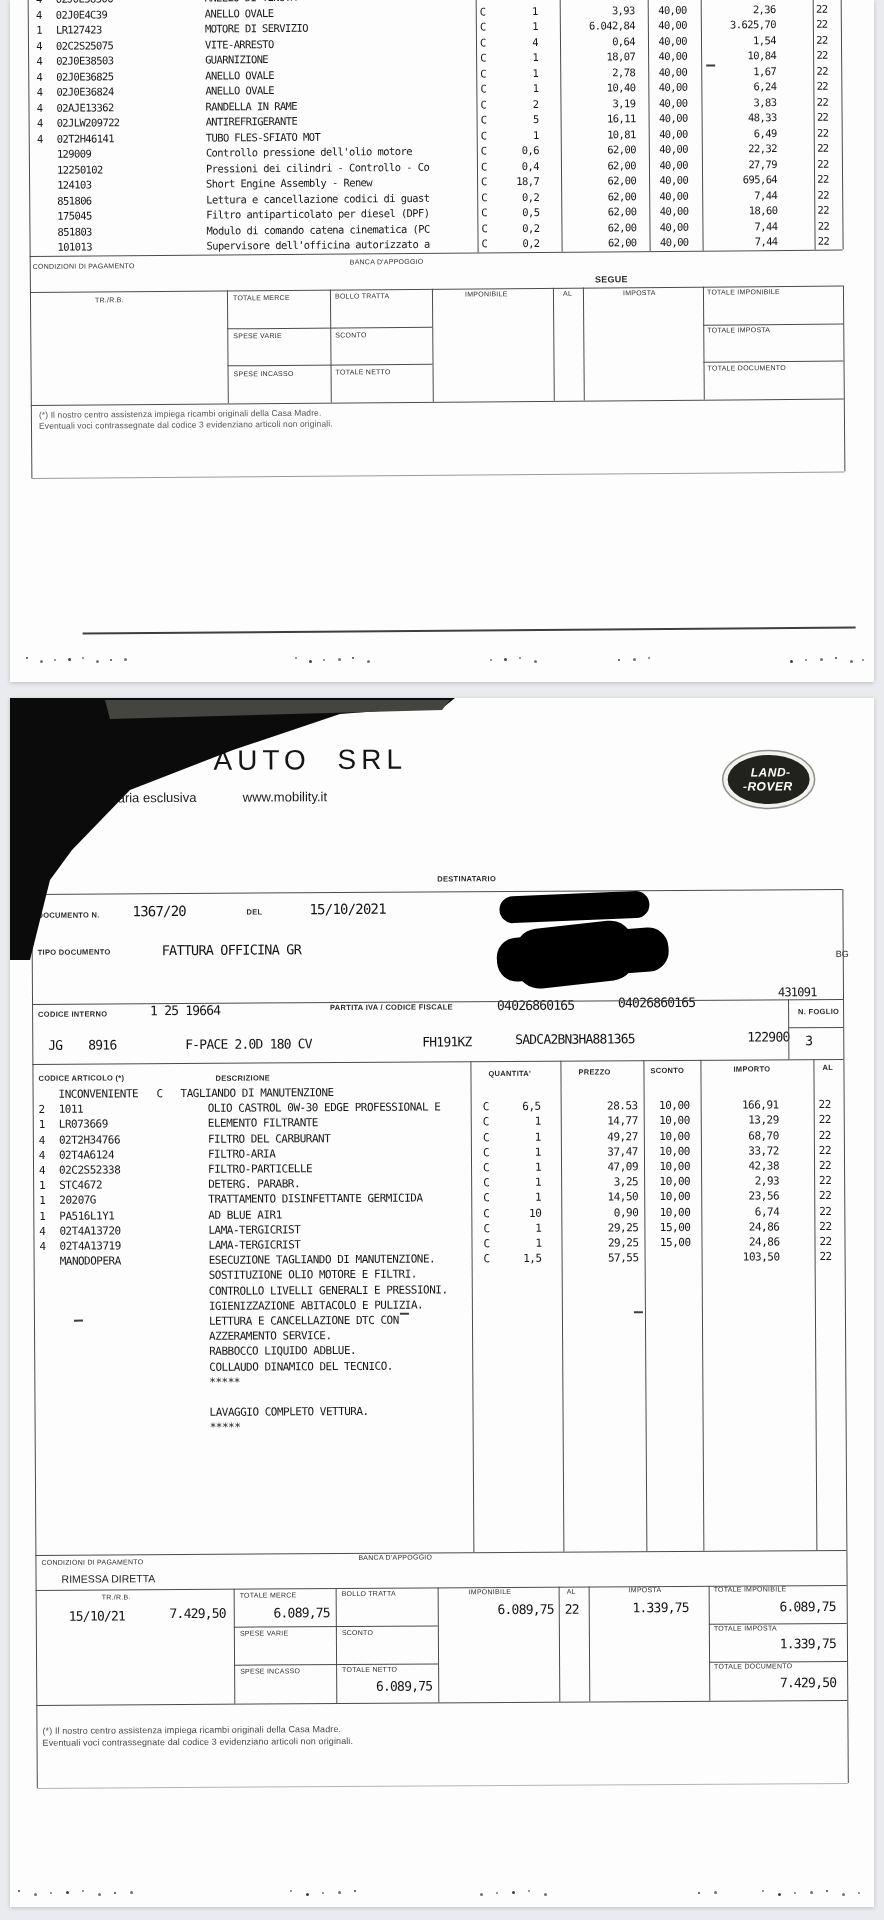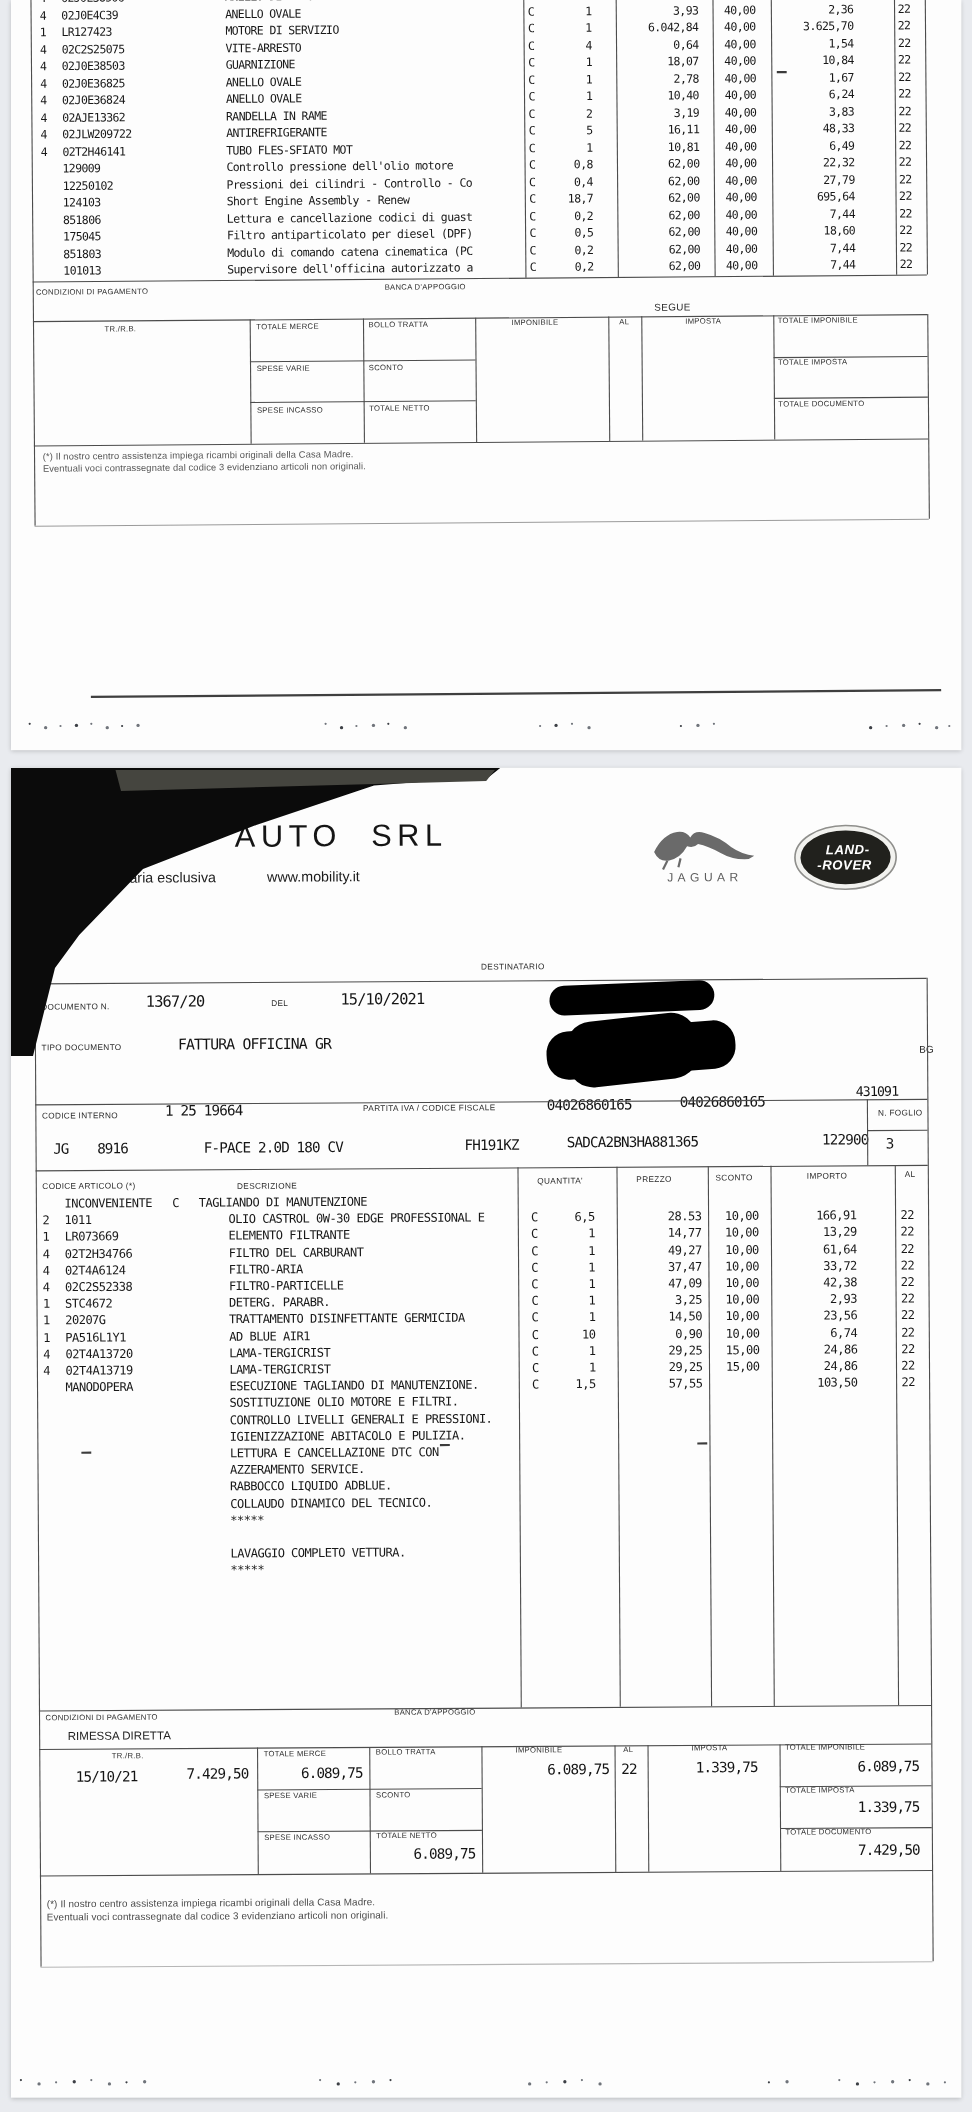--- a/index.html
+++ b/index.html
@@ -23,21 +23,21 @@
   .rcode{left:48px;}
   .rdesc{left:197px;}
   .rc{left:472px;width:14px;}
   .rq{left:468px;width:62px;text-align:right;}
   .rp{left:548px;width:79px;text-align:right;}
   .rs{left:630px;width:49px;text-align:right;}
   .ri{left:692px;width:76px;text-align:right;}
   .ral{left:800px;width:28px;text-align:center;}
   
   .lbl{position:absolute;font-size:7px;letter-spacing:.25px;color:#2e2e2e;white-space:nowrap;}
-  .lbl2{position:absolute;font-size:7.5px;letter-spacing:.3px;color:#2a2a2a;white-space:nowrap;}
+  .lbl2{position:absolute;font-size:7.5px;letter-spacing:.3px;color:#2a2a2a;white-space:nowrap;font-weight:bold;}
   .val{position:absolute;font-family:"DejaVu Sans Mono","Liberation Mono",monospace;
        font-size:13px;letter-spacing:-0.8px;color:#141414;white-space:nowrap;}
   .valr{text-align:right;}
   .ln{position:absolute;background:#4c4c4c;}
   .foot{position:absolute;font-size:8.5px;color:#555;letter-spacing:.1px;white-space:nowrap;}
   .dot{position:absolute;border-radius:50%;}
   .dash{position:absolute;height:1.5px;width:9px;background:#3c3c3c;}
   .redact{position:absolute;background:#000;}
 </style>
 </head>
@@ -49,21 +49,21 @@
         <div class="irow" style="top: -7px;"><span class="rflag">4</span><span class="rcode">02J0E38506</span><span class="rdesc">ANELLO DI TENUTA</span><span class="rc">C</span><span class="rq">1</span><span class="rp">16,52</span><span class="rs">40,00</span></div>
         <div class="irow" style="top: 8.5px;"><span class="rflag">4</span><span class="rcode">02J0E4C39</span><span class="rdesc">ANELLO OVALE</span><span class="rc">C</span><span class="rq">1</span><span class="rp">3,93</span><span class="rs">40,00</span><span class="ri">2,36</span><span class="ral">22</span></div>
         <div class="irow" style="top: 24px;"><span class="rflag">1</span><span class="rcode">LR127423</span><span class="rdesc">MOTORE DI SERVIZIO</span><span class="rc">C</span><span class="rq">1</span><span class="rp">6.042,84</span><span class="rs">40,00</span><span class="ri">3.625,70</span><span class="ral">22</span></div>
         <div class="irow" style="top: 39.5px;"><span class="rflag">4</span><span class="rcode">02C2S25075</span><span class="rdesc">VITE-ARRESTO</span><span class="rc">C</span><span class="rq">4</span><span class="rp">0,64</span><span class="rs">40,00</span><span class="ri">1,54</span><span class="ral">22</span></div>
         <div class="irow" style="top: 55px;"><span class="rflag">4</span><span class="rcode">02J0E38503</span><span class="rdesc">GUARNIZIONE</span><span class="rc">C</span><span class="rq">1</span><span class="rp">18,07</span><span class="rs">40,00</span><span class="ri">10,84</span><span class="ral">22</span></div>
         <div class="irow" style="top: 70.5px;"><span class="rflag">4</span><span class="rcode">02J0E36825</span><span class="rdesc">ANELLO OVALE</span><span class="rc">C</span><span class="rq">1</span><span class="rp">2,78</span><span class="rs">40,00</span><span class="ri">1,67</span><span class="ral">22</span></div>
         <div class="irow" style="top: 86px;"><span class="rflag">4</span><span class="rcode">02J0E36824</span><span class="rdesc">ANELLO OVALE</span><span class="rc">C</span><span class="rq">1</span><span class="rp">10,40</span><span class="rs">40,00</span><span class="ri">6,24</span><span class="ral">22</span></div>
         <div class="irow" style="top: 101.5px;"><span class="rflag">4</span><span class="rcode">02AJE13362</span><span class="rdesc">RANDELLA IN RAME</span><span class="rc">C</span><span class="rq">2</span><span class="rp">3,19</span><span class="rs">40,00</span><span class="ri">3,83</span><span class="ral">22</span></div>
         <div class="irow" style="top: 117px;"><span class="rflag">4</span><span class="rcode">02JLW209722</span><span class="rdesc">ANTIREFRIGERANTE</span><span class="rc">C</span><span class="rq">5</span><span class="rp">16,11</span><span class="rs">40,00</span><span class="ri">48,33</span><span class="ral">22</span></div>
         <div class="irow" style="top: 132.5px;"><span class="rflag">4</span><span class="rcode">02T2H46141</span><span class="rdesc">TUBO FLES-SFIATO MOT</span><span class="rc">C</span><span class="rq">1</span><span class="rp">10,81</span><span class="rs">40,00</span><span class="ri">6,49</span><span class="ral">22</span></div>
-        <div class="irow" style="top: 148px;"><span class="rcode">129009</span><span class="rdesc">Controllo pressione dell'olio motore</span><span class="rc">C</span><span class="rq">0,8</span><span class="rp">62,00</span><span class="rs">40,00</span><span class="ri">22,32</span><span class="ral">22</span></div>
+        <div class="irow" style="top: 148px;"><span class="rcode">129009</span><span class="rdesc">Controllo pressione dell'olio motore</span><span class="rc">C</span><span class="rq">0,6</span><span class="rp">62,00</span><span class="rs">40,00</span><span class="ri">22,32</span><span class="ral">22</span></div>
         <div class="irow" style="top: 163.5px;"><span class="rcode">12250102</span><span class="rdesc">Pressioni dei cilindri - Controllo - Co</span><span class="rc">C</span><span class="rq">0,4</span><span class="rp">62,00</span><span class="rs">40,00</span><span class="ri">27,79</span><span class="ral">22</span></div>
         <div class="irow" style="top: 179px;"><span class="rcode">124103</span><span class="rdesc">Short Engine Assembly - Renew</span><span class="rc">C</span><span class="rq">18,7</span><span class="rp">62,00</span><span class="rs">40,00</span><span class="ri">695,64</span><span class="ral">22</span></div>
         <div class="irow" style="top: 194.5px;"><span class="rcode">851806</span><span class="rdesc">Lettura e cancellazione codici di guast</span><span class="rc">C</span><span class="rq">0,2</span><span class="rp">62,00</span><span class="rs">40,00</span><span class="ri">7,44</span><span class="ral">22</span></div>
         <div class="irow" style="top: 210px;"><span class="rcode">175045</span><span class="rdesc">Filtro antiparticolato per diesel (DPF)</span><span class="rc">C</span><span class="rq">0,5</span><span class="rp">62,00</span><span class="rs">40,00</span><span class="ri">18,60</span><span class="ral">22</span></div>
         <div class="irow" style="top: 225.5px;"><span class="rcode">851803</span><span class="rdesc">Modulo di comando catena cinematica (PC</span><span class="rc">C</span><span class="rq">0,2</span><span class="rp">62,00</span><span class="rs">40,00</span><span class="ri">7,44</span><span class="ral">22</span></div>
         <div class="irow" style="top: 241px;"><span class="rcode">101013</span><span class="rdesc">Supervisore dell'officina autorizzato a</span><span class="rc">C</span><span class="rq">0,2</span><span class="rp">62,00</span><span class="rs">40,00</span><span class="ri">7,44</span><span class="ral">22</span></div>
       </div>
     <div id="p1-lines">
         <div class="ln" style="left: 20px; top: 0px; width: 1px; height: 478px;"></div>
         <div class="ln" style="left: 468px; top: 0px; width: 1px; height: 256px;"></div>
@@ -144,27 +144,20 @@
     </div>
 </div>
 
 <div class="page" id="page2">
   <div class="tilt" id="p2-tilt">
 
     <div class="abs" style="left:85px;top:48px;font-size:28px;letter-spacing:5px;word-spacing:14px;color:#151515;">O MI AUTO SRL</div>
     <div class="abs" style="left:85px;top:93px;font-size:13px;color:#222;">sionaria esclusiva</div>
     <div class="abs" style="left:234px;top:93px;font-size:13px;color:#1a1a1a;">www.mobility.it</div>
 
-    <div class="abs" style="left:580px;top:50px;width:105px;height:66px;">
-      <svg width="105" height="66" viewBox="0 0 105 66">
-        <path d="M6 30 Q14 14 27 12 Q35 11 39 17 Q43 10 52 13 Q66 17 76 26 Q86 33 97 34 L92 37 Q78 38 66 31 Q55 25 46 23 Q42 27 36 25 Q30 36 19 38 Q10 39 6 30 Z" fill="#6a6a6a"></path>
-        <path d="M18 38 L14 46 M30 36 L28 44" stroke="#6a6a6a" stroke-width="2" fill="none"></path>
-      </svg>
-      <div style="position:absolute;left:2px;top:48px;width:100px;text-align:center;font-size:11px;letter-spacing:4px;color:#5d5d5d;">JAGUAR</div>
-    </div>
 
     <div class="abs" style="left:712px;top:55px;width:96px;height:62px;">
       <svg width="96" height="62" viewBox="0 0 96 62">
         <ellipse cx="48" cy="31" rx="46" ry="29" fill="#f2f2ef" stroke="#8f8f8c" stroke-width="1.5"></ellipse>
         <ellipse cx="48" cy="31" rx="41" ry="24.5" fill="#21211d"></ellipse>
         <text x="50" y="28" text-anchor="middle" font-family="Liberation Sans, sans-serif" font-size="12" font-style="italic" font-weight="bold" fill="#ffffff" letter-spacing="0.5">LAND-</text>
         <text x="47" y="42" text-anchor="middle" font-family="Liberation Sans, sans-serif" font-size="12" font-style="italic" font-weight="bold" fill="#ffffff" letter-spacing="0.5">-ROVER</text>
       </svg>
     </div>
 
@@ -202,21 +195,21 @@
     <div class="lbl2" style="left:478px;top:374px;text-align:right;">QUANTITA'</div>
     <div class="lbl2" style="left:568px;top:373px;">PREZZO</div>
     <div class="lbl2" style="left:640px;top:372px;">SCONTO</div>
     <div class="lbl2" style="left:723px;top:371px;">IMPORTO</div>
     <div class="lbl2" style="left:812px;top:370px;">AL</div>
 
     <div id="p2-items" class="abs" style="left:0;top:0;right:0;height:860px;">
         <div class="irow" style="top: 390px;"><span class="rcode">INCONVENIENTE   C</span><span class="rdesc" style="left: 170px; text-align: right;">TAGLIANDO DI MANUTENZIONE</span></div>
         <div class="irow" style="top: 405.2px;"><span class="rflag">2</span><span class="rcode">1011</span><span class="rdesc">OLIO CASTROL 0W-30 EDGE PROFESSIONAL E</span><span class="rc">C</span><span class="rq">6,5</span><span class="rp">28.53</span><span class="rs">10,00</span><span class="ri">166,91</span><span class="ral">22</span></div>
         <div class="irow" style="top: 420.4px;"><span class="rflag">1</span><span class="rcode">LR073669</span><span class="rdesc">ELEMENTO FILTRANTE</span><span class="rc">C</span><span class="rq">1</span><span class="rp">14,77</span><span class="rs">10,00</span><span class="ri">13,29</span><span class="ral">22</span></div>
-        <div class="irow" style="top: 435.6px;"><span class="rflag">4</span><span class="rcode">02T2H34766</span><span class="rdesc">FILTRO DEL CARBURANT</span><span class="rc">C</span><span class="rq">1</span><span class="rp">49,27</span><span class="rs">10,00</span><span class="ri">61,64</span><span class="ral">22</span></div>
+        <div class="irow" style="top: 435.6px;"><span class="rflag">4</span><span class="rcode">02T2H34766</span><span class="rdesc">FILTRO DEL CARBURANT</span><span class="rc">C</span><span class="rq">1</span><span class="rp">49,27</span><span class="rs">10,00</span><span class="ri">68,70</span><span class="ral">22</span></div>
         <div class="irow" style="top: 450.8px;"><span class="rflag">4</span><span class="rcode">02T4A6124</span><span class="rdesc">FILTRO-ARIA</span><span class="rc">C</span><span class="rq">1</span><span class="rp">37,47</span><span class="rs">10,00</span><span class="ri">33,72</span><span class="ral">22</span></div>
         <div class="irow" style="top: 466px;"><span class="rflag">4</span><span class="rcode">02C2S52338</span><span class="rdesc">FILTRO-PARTICELLE</span><span class="rc">C</span><span class="rq">1</span><span class="rp">47,09</span><span class="rs">10,00</span><span class="ri">42,38</span><span class="ral">22</span></div>
         <div class="irow" style="top: 481.2px;"><span class="rflag">1</span><span class="rcode">STC4672</span><span class="rdesc">DETERG. PARABR.</span><span class="rc">C</span><span class="rq">1</span><span class="rp">3,25</span><span class="rs">10,00</span><span class="ri">2,93</span><span class="ral">22</span></div>
         <div class="irow" style="top: 496.4px;"><span class="rflag">1</span><span class="rcode">20207G</span><span class="rdesc">TRATTAMENTO DISINFETTANTE GERMICIDA</span><span class="rc">C</span><span class="rq">1</span><span class="rp">14,50</span><span class="rs">10,00</span><span class="ri">23,56</span><span class="ral">22</span></div>
         <div class="irow" style="top: 511.6px;"><span class="rflag">1</span><span class="rcode">PA516L1Y1</span><span class="rdesc">AD BLUE AIR1</span><span class="rc">C</span><span class="rq">10</span><span class="rp">0,90</span><span class="rs">10,00</span><span class="ri">6,74</span><span class="ral">22</span></div>
         <div class="irow" style="top: 526.8px;"><span class="rflag">4</span><span class="rcode">02T4A13720</span><span class="rdesc">LAMA-TERGICRIST</span><span class="rc">C</span><span class="rq">1</span><span class="rp">29,25</span><span class="rs">15,00</span><span class="ri">24,86</span><span class="ral">22</span></div>
         <div class="irow" style="top: 542px;"><span class="rflag">4</span><span class="rcode">02T4A13719</span><span class="rdesc">LAMA-TERGICRIST</span><span class="rc">C</span><span class="rq">1</span><span class="rp">29,25</span><span class="rs">15,00</span><span class="ri">24,86</span><span class="ral">22</span></div>
         <div class="irow" style="top: 557.2px;"><span class="rcode">MANODOPERA</span><span class="rdesc">ESECUZIONE TAGLIANDO DI MANUTENZIONE.</span><span class="rc">C</span><span class="rq">1,5</span><span class="rp">57,55</span><span class="ri">103,50</span><span class="ral">22</span></div>
         <div class="irow" style="top: 572.4px;"><span class="rdesc">SOSTITUZIONE OLIO MOTORE E FILTRI.</span></div>
         <div class="irow" style="top: 587.6px;"><span class="rdesc">CONTROLLO LIVELLI GENERALI E PRESSIONI.</span></div>

